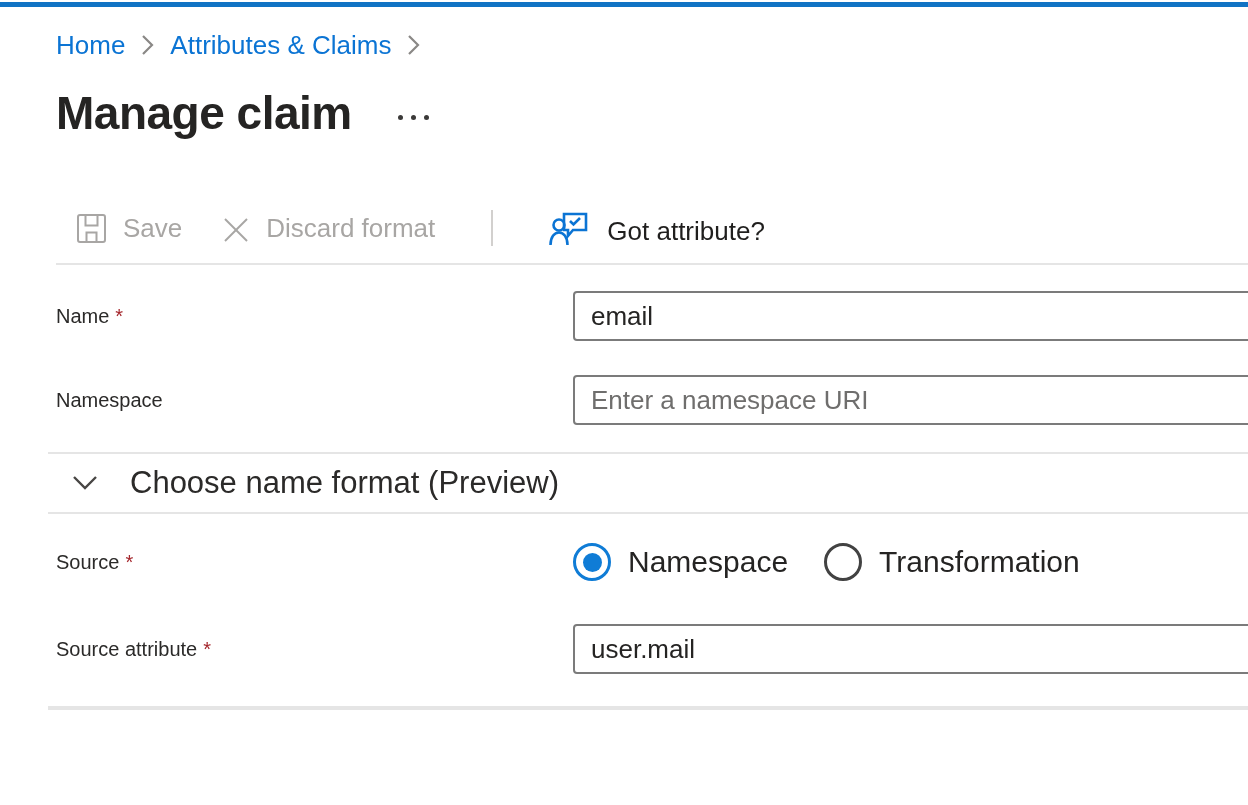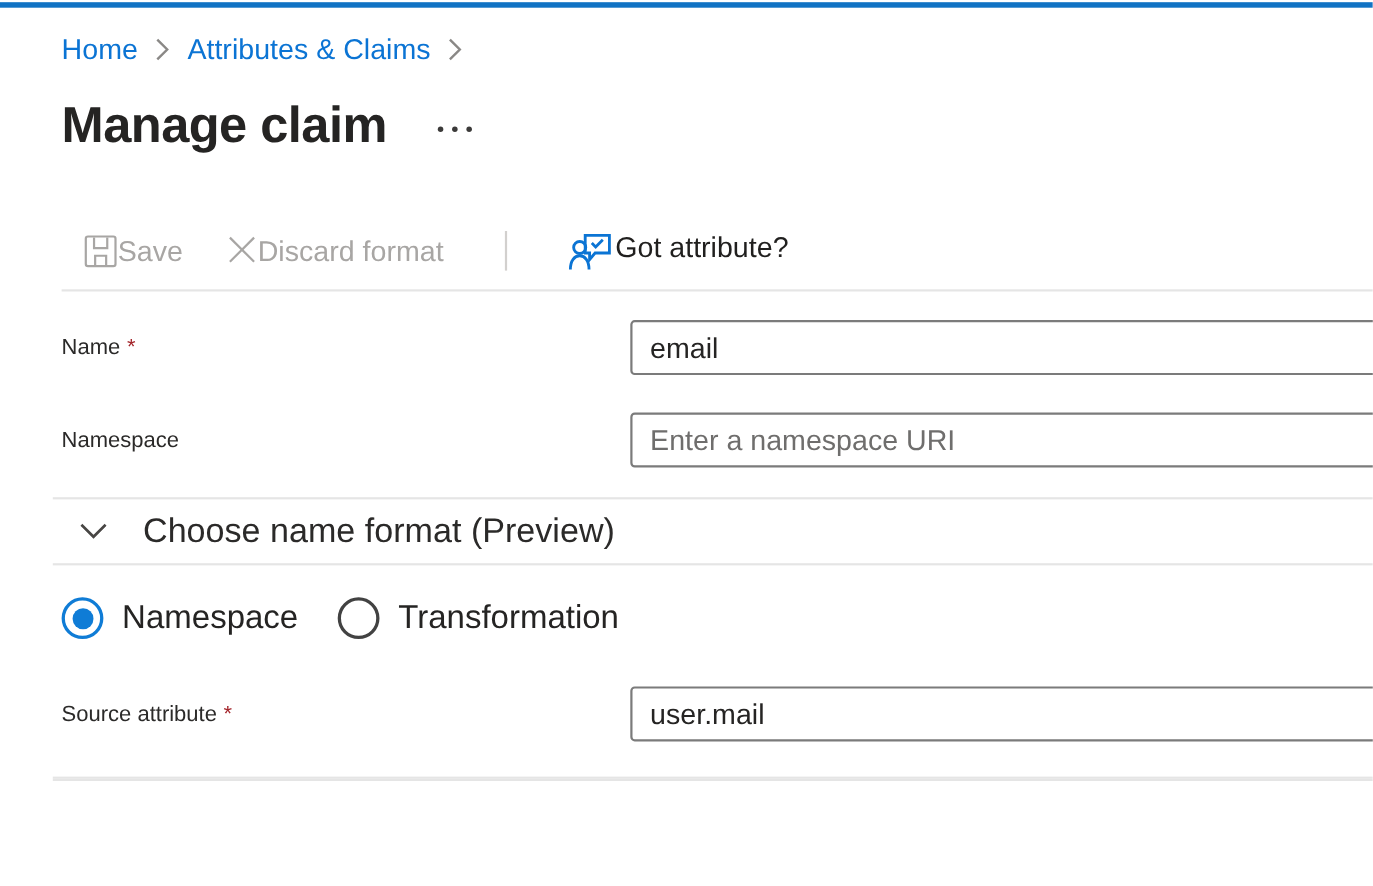--- a/index.html
+++ b/index.html
@@ -16,21 +16,21 @@
   .crumb-sep { margin: 0 15px; display: flex; align-items: center; }
 
   
   .title-row { margin-top: 25px; display: flex; align-items: center; height: 56px; }
   .page-title { font-size: 46px; font-weight: 700; color: #252423; letter-spacing: -0.5px; }
   .ellipsis { margin-left: 46px; display: flex; gap: 8px; align-items: center; cursor: pointer; padding-top: 8px; }
   .ellipsis i { width: 5px; height: 5px; border-radius: 50%; background: #3b3a39; display: block; }
 
   
   .toolbar { margin-top: 64px; height: 46px; display: flex; align-items: center; font-size: 26px; padding-left: 20px; }
-  .tb-btn { display: flex; align-items: flex-start; cursor: default; }
+  .tb-btn { display: flex; align-items: flex-end; gap: 16px; cursor: default; }
   .tb-btn.disabled { color: #a8a6a4; }
   .tb-btn.enabled { color: #201f1e; cursor: pointer; }
   .tb-save { margin-right: 40px; }
   .tb-sep { width: 2px; height: 36px; background: #d2d0ce; margin: 0 56px; }
 
   .divider { height: 2px; background: #e5e5e5; }
   .div-toolbar { margin-top: 12px; }
   .div-s1 { margin-top: 27px; margin-left: -8px; }
   .div-s2 { margin-left: -8px; }
   .div-s3 { margin-top: 32px; margin-left: -8px; }
@@ -155,20 +155,23 @@
       <svg width="28" height="18" viewBox="0 0 28 18">
           <polyline points="3,3 14,14 25,3" fill="none" stroke="#484644" stroke-width="2.4"></polyline>
         </svg>
     </span>
     <span class="section-label">Choose name format (Preview)</span>
   </div>
 
   <div class="divider div-s2"></div>
 
   <div class="form-row row-source">
+    <span class="field-label">
+      <span>Source</span><span class="req">*</span>
+    </span>
     <div class="radio-group">
       <div class="radio-opt selected">
         <span class="radio-circle">
             <span class="radio-dot"></span>
           </span>
         <span class="radio-label">Namespace</span>
       </div>
       <div class="radio-opt">
         <span class="radio-circle">
             <span class="radio-dot"></span>

